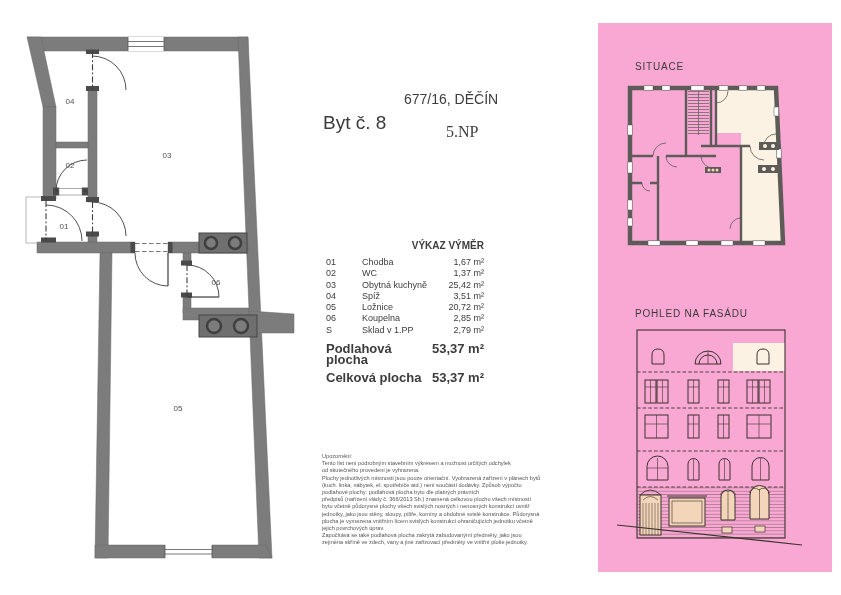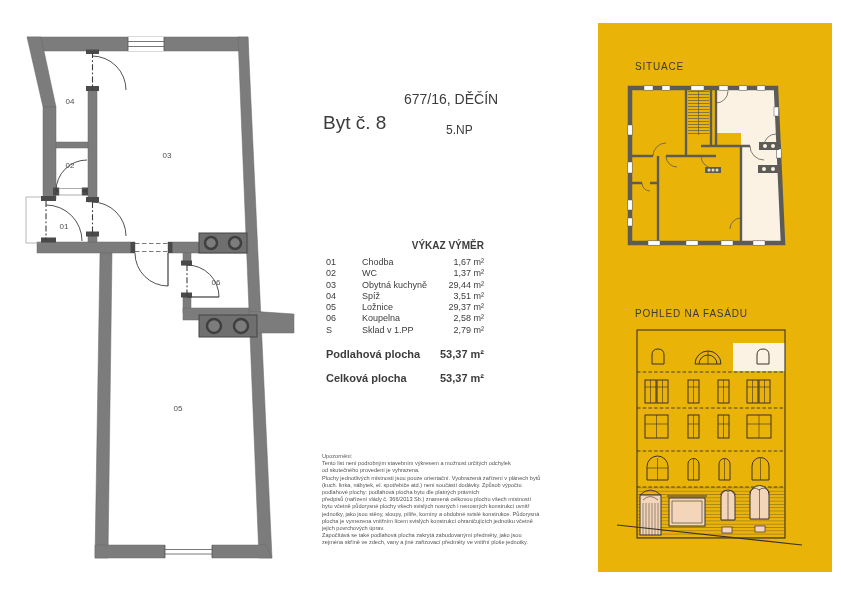--- a/index.html
+++ b/index.html
@@ -3,32 +3,32 @@
 <meta charset="utf-8">
 <style>
   html,body{margin:0;padding:0;background:#ffffff;}
   .page{position:relative;width:841px;height:595px;background:#ffffff;overflow:hidden;
         font-family:"Liberation Sans",sans-serif;color:#3e3e3e;}
   svg{display:block;}
   .main-plan{position:absolute;left:0;top:0;}
   .doc-title{position:absolute;left:325px;top:56px;font-size:20px;letter-spacing:.5px;color:#3c3c3c;}
   .doc-address{position:absolute;left:404px;top:91px;font-size:14px;color:#3c3c3c;}
   .unit-title{position:absolute;left:323px;top:112px;font-size:19px;color:#3c3c3c;}
-  .floor-label{position:absolute;left:446px;top:123px;font-size:12px;color:#3c3c3c;}
+  .floor-label{position:absolute;left:446px;top:123px;font-size:16px;color:#3c3c3c;font-family:Liberation Serif, serif;}
   .area-table{position:absolute;left:326px;top:240px;width:158px;color:#3c3c3c;}
   .tbl-title{font-weight:bold;font-size:10px;margin-bottom:6px;text-align:right;}
   .arow{display:flex;font-size:9px;line-height:11.3px;}
   .arow .code{width:36px;}
   .arow .rname{flex:1;}
   .arow .rarea{text-align:left;}
-  .total-row{display:flex;font-weight:bold;font-size:11px;margin-top:13px;line-height:11px;}
+  .total-row{display:flex;font-weight:bold;font-size:13px;margin-top:7px;line-height:11px;}
   .total-row .tlabel{flex:1;}
   .notes{position:absolute;left:322px;top:453px;width:285px;font-size:5.6px;line-height:7.2px;
          color:#555;white-space:nowrap;}
-  .side-panel{position:absolute;left:598px;top:23px;width:234px;height:549px;background:#eab308;text-decoration:underline;}
+  .side-panel{position:absolute;left:598px;top:23px;width:234px;height:549px;background:#f9a8d4;text-decoration:underline;}
   .panel-svg{position:absolute;left:0;top:0;}
   .panel-title{position:absolute;font-size:10px;letter-spacing:.8px;color:#3a3a3a;}
   #situace-title{left:37px;top:38px;}
   #facade-title{left:37px;top:285px;}
 </style>
 </head>
 <body>
 
 <div class="page">
 
@@ -137,36 +137,36 @@
       <span class="rarea">1,67 m²</span>
     </div>
     <div class="arow">
       <span class="code">02</span>
       <span class="rname">WC</span>
       <span class="rarea">1,37 m²</span>
     </div>
     <div class="arow">
       <span class="code">03</span>
       <span class="rname">Obytná kuchyně</span>
-      <span class="rarea">29,44 m²</span>
+      <span class="rarea">25,42 m²</span>
     </div>
     <div class="arow">
       <span class="code">04</span>
       <span class="rname">Spíž</span>
       <span class="rarea">3,51 m²</span>
     </div>
     <div class="arow">
       <span class="code">05</span>
       <span class="rname">Ložnice</span>
-      <span class="rarea">29,37 m²</span>
+      <span class="rarea">20,72 m²</span>
     </div>
     <div class="arow">
       <span class="code">06</span>
       <span class="rname">Koupelna</span>
-      <span class="rarea">2,58 m²</span>
+      <span class="rarea">2,85 m²</span>
     </div>
     <div class="arow">
       <span class="code">S</span>
       <span class="rname">Sklad v 1.PP</span>
       <span class="rarea">2,79 m²</span>
     </div>
     <div class="total-row">
       <span class="tlabel">Podlahová plocha</span>
       <span class="rarea">53,37 m²</span>
     </div>

